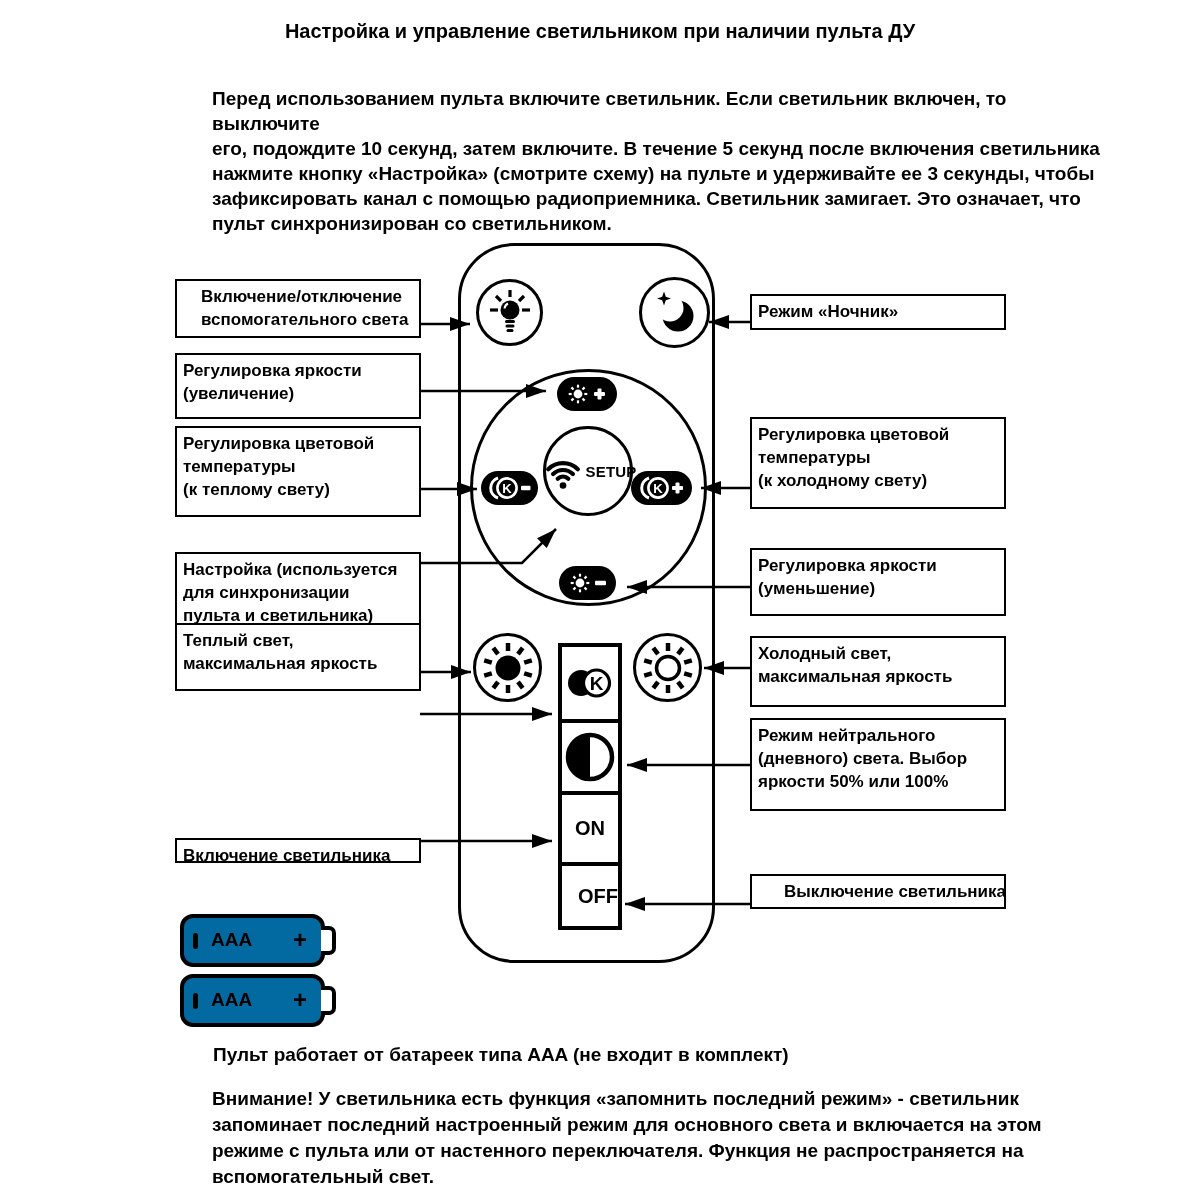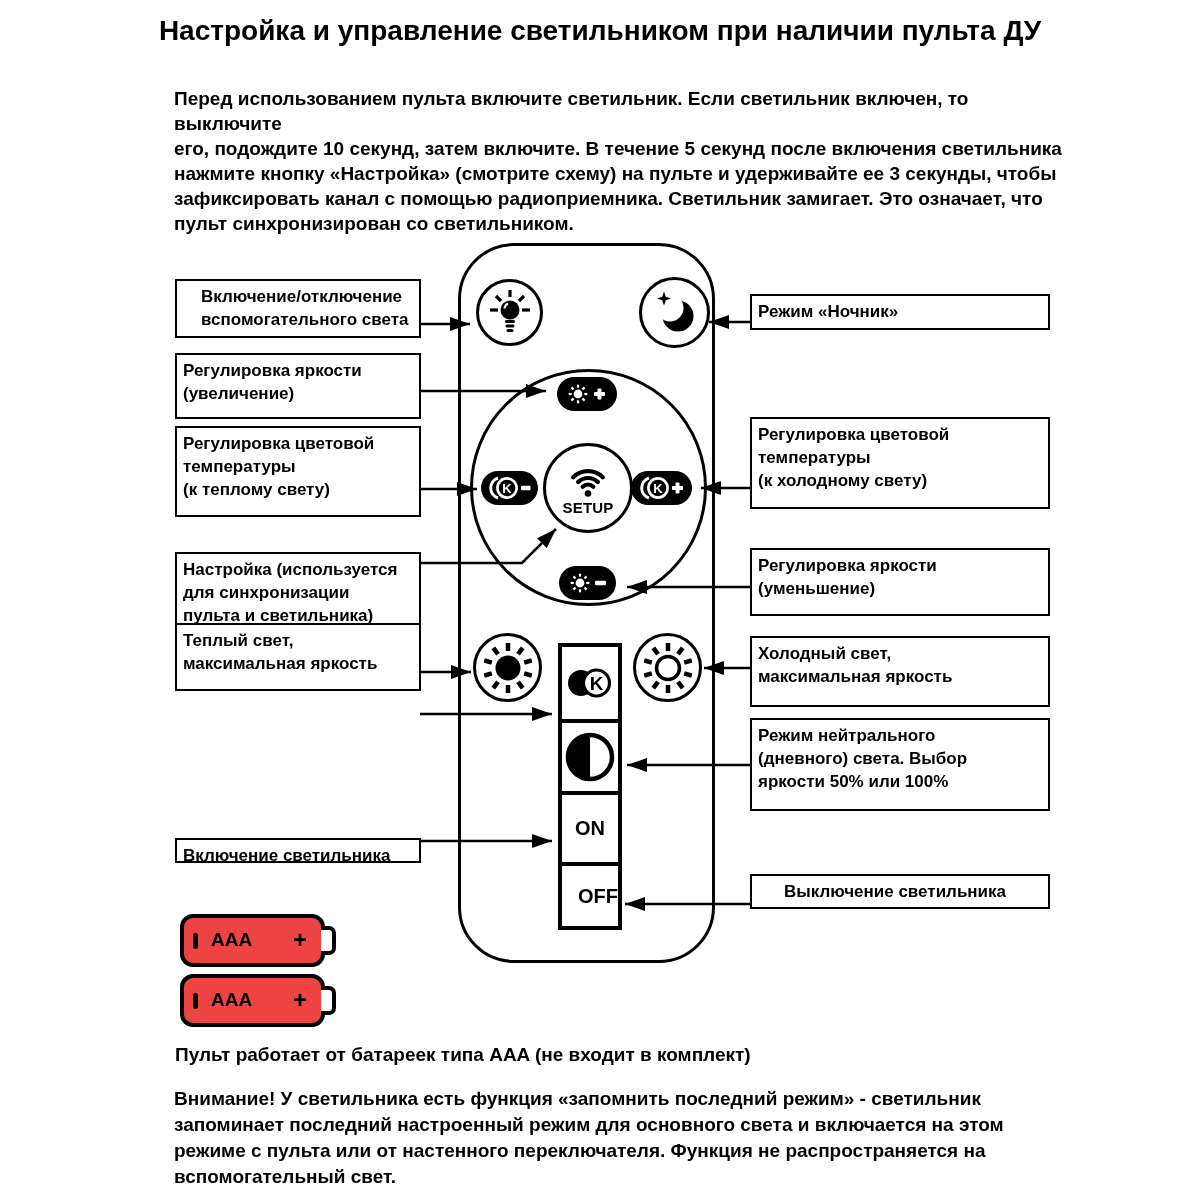--- a/index.html
+++ b/index.html
@@ -1,47 +1,47 @@
 <!DOCTYPE html>
 <html><head>
 <meta charset="utf-8">
 <style>
   html,body{margin:0;padding:0;background:#fff;}
   #canvas{position:relative;width:1200px;height:1200px;background:#fff;
           font-family:"Liberation Sans","DejaVu Sans",sans-serif;font-weight:700;color:#000;overflow:hidden;}
   .abs{position:absolute;}
-  #title{top:14px;left:0;width:1200px;text-align:center;font-size:28px;line-height:34px;}
-  .para{white-space:pre-line;font-size:19px;line-height:25px;}
+  #title{top:14px;left:0;width:1200px;text-align:center;font-size:20px;line-height:34px;}
+  .para{white-space:pre-line;font-size:19px;line-height:25px;margin-left:38px;}
   #intro{left:174px;top:86px;width:900px;}
   #battery-note{left:175px;top:1042px;width:900px;}
   #warning{left:174px;top:1086px;width:900px;line-height:26px;}
 
   
   .co{position:absolute;box-sizing:border-box;border:2.5px solid #000;background:#fff;
       padding:4px 6px;font-size:17px;line-height:23px;white-space:pre;}
   .co-l{left:175px;width:246px;}
-  .co-r{left:750px;width:300px;}
+  .co-r{left:750px;width:256px;}
 
   
   #remote{left:458px;top:243px;width:257px;height:720px;border:3.5px solid #000;
           border-radius:56px;box-sizing:border-box;background:#fff;}
   .circle-btn{position:absolute;box-sizing:border-box;border:3px solid #000;border-radius:50%;
               background:#fff;display:flex;align-items:center;justify-content:center;}
   #dial{left:470px;top:369px;width:237px;height:237px;border:3.5px solid #000;border-radius:50%;
         box-sizing:border-box;background:#fff;}
-  #setup-btn{left:543px;top:443px;width:90px;height:90px;flex-direction:column;}
+  #setup-btn{left:543px;top:426px;width:90px;height:90px;flex-direction:row;}
   #setup-btn .setup-label{font-size:15px;margin-top:1px;letter-spacing:0.2px;}
   .pill{position:absolute;background:#000;border-radius:18px;display:flex;align-items:center;justify-content:center;}
   #col{left:558px;top:643px;width:64px;box-sizing:border-box;border:4px solid #000;background:#fff;}
   .cell{box-sizing:border-box;border-bottom:4px solid #000;display:flex;align-items:center;justify-content:center;}
   .cell:last-child{border-bottom:none;}
   .onoff{font-size:20px;}
 
   
-  .battery{position:absolute;width:137px;height:45px;border:4px solid #000;border-radius:13px;background:#ef4444;}
+  .battery{position:absolute;width:137px;height:45px;border:4px solid #000;border-radius:13px;background:#0369a1;}
   .battery .nub{position:absolute;right:-15px;top:8px;width:11px;height:21px;border:4px solid #000;
                 border-left:none;border-radius:0 7px 7px 0;background:#fff;}
   .battery .minus-mark{position:absolute;left:9px;top:15px;width:4.5px;height:16px;background:#000;border-radius:2.5px;}
   .battery .batt-label{position:absolute;left:27px;top:11px;font-size:19px;}
   .battery .batt-plus{position:absolute;right:14px;top:8px;font-size:24px;}
 
   svg{display:block;}
   svg text{font-family:"Liberation Sans","DejaVu Sans",sans-serif;font-weight:700;}
   #overlay{position:absolute;left:0;top:0;pointer-events:none;}
   #overlay line,#overlay polyline{stroke:#000;stroke-width:2.5;fill:none;}

